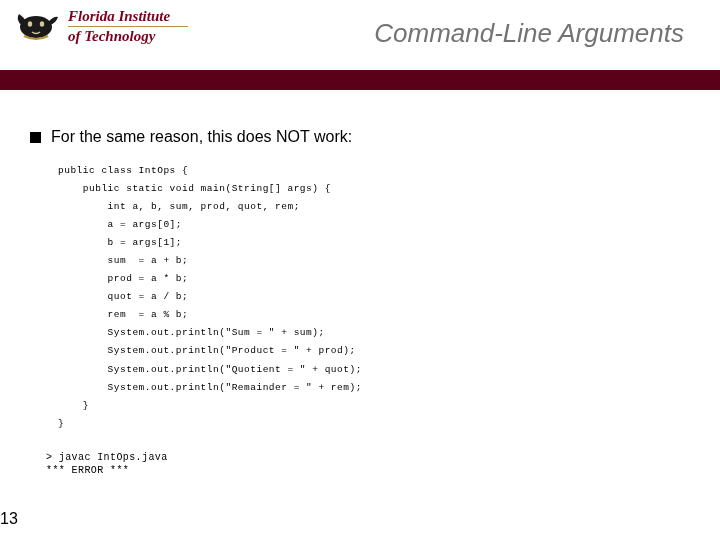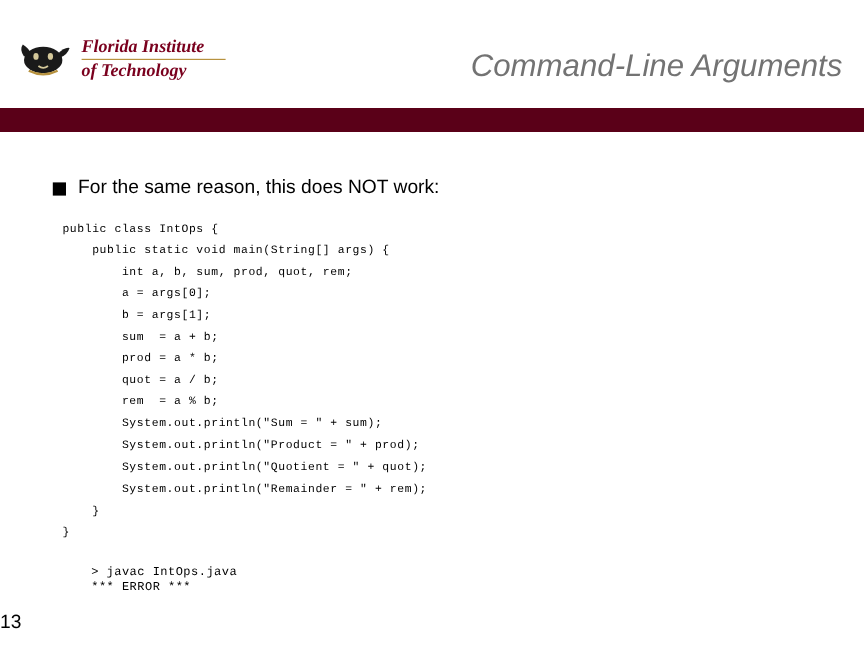--- a/index.html
+++ b/index.html
@@ -6,23 +6,23 @@
   body {
     width: 720px;
     height: 540px;
     background: #ffffff;
     font-family: Arial, Helvetica, sans-serif;
     position: relative;
     overflow: hidden;
   }
   .header {
     display: flex;
-    align-items: center;
-    height: 90px;
-    padding: 8px 2px 0 14px;
+    align-items: flex-start;
+    height: 70px;
+    padding: 8px 20px 0 14px;
   }
   .logo-block {
     display: flex;
     align-items: center;
     gap: 6px;
   }
   .logo-panther {
     width: 48px;
     height: 36px;
     position: relative;
@@ -61,21 +61,21 @@
     color: #737373;
     padding-right: 16px;
     padding-top: 10px;
   }
   .title-bar {
     height: 20px;
     background: #5a0018;
     width: 100%;
   }
   .content {
-    padding: 38px 30px 0 44px;
+    padding: 38px 30px 0 30px;
   }
   .bullet-row {
     display: flex;
     align-items: flex-start;
     gap: 10px;
     margin-bottom: 16px;
   }
   .bullet-square {
     width: 11px;
     height: 11px;
@@ -85,30 +85,30 @@
   }
   .bullet-text {
     font-size: 16px;
     color: #000;
   }
   .code-block {
     font-family: 'Courier New', Courier, monospace;
     font-size: 9.5px;
     line-height: 1.9;
     color: #000;
-    margin-left: 8px;
+    margin-left: 28px;
     white-space: pre;
     letter-spacing: 0.5px;
   }
   .output-block {
     font-family: 'Courier New', Courier, monospace;
     font-size: 10px;
     line-height: 1.3;
     color: #000;
-    margin-left: 32px;
+    margin-left: 16px;
     margin-top: 18px;
     white-space: pre;
     letter-spacing: 0.4px;
   }
   .page-number {
     position: absolute;
     bottom: 12px;
     left: 0;
     width: 100%;
     text-align: left;

